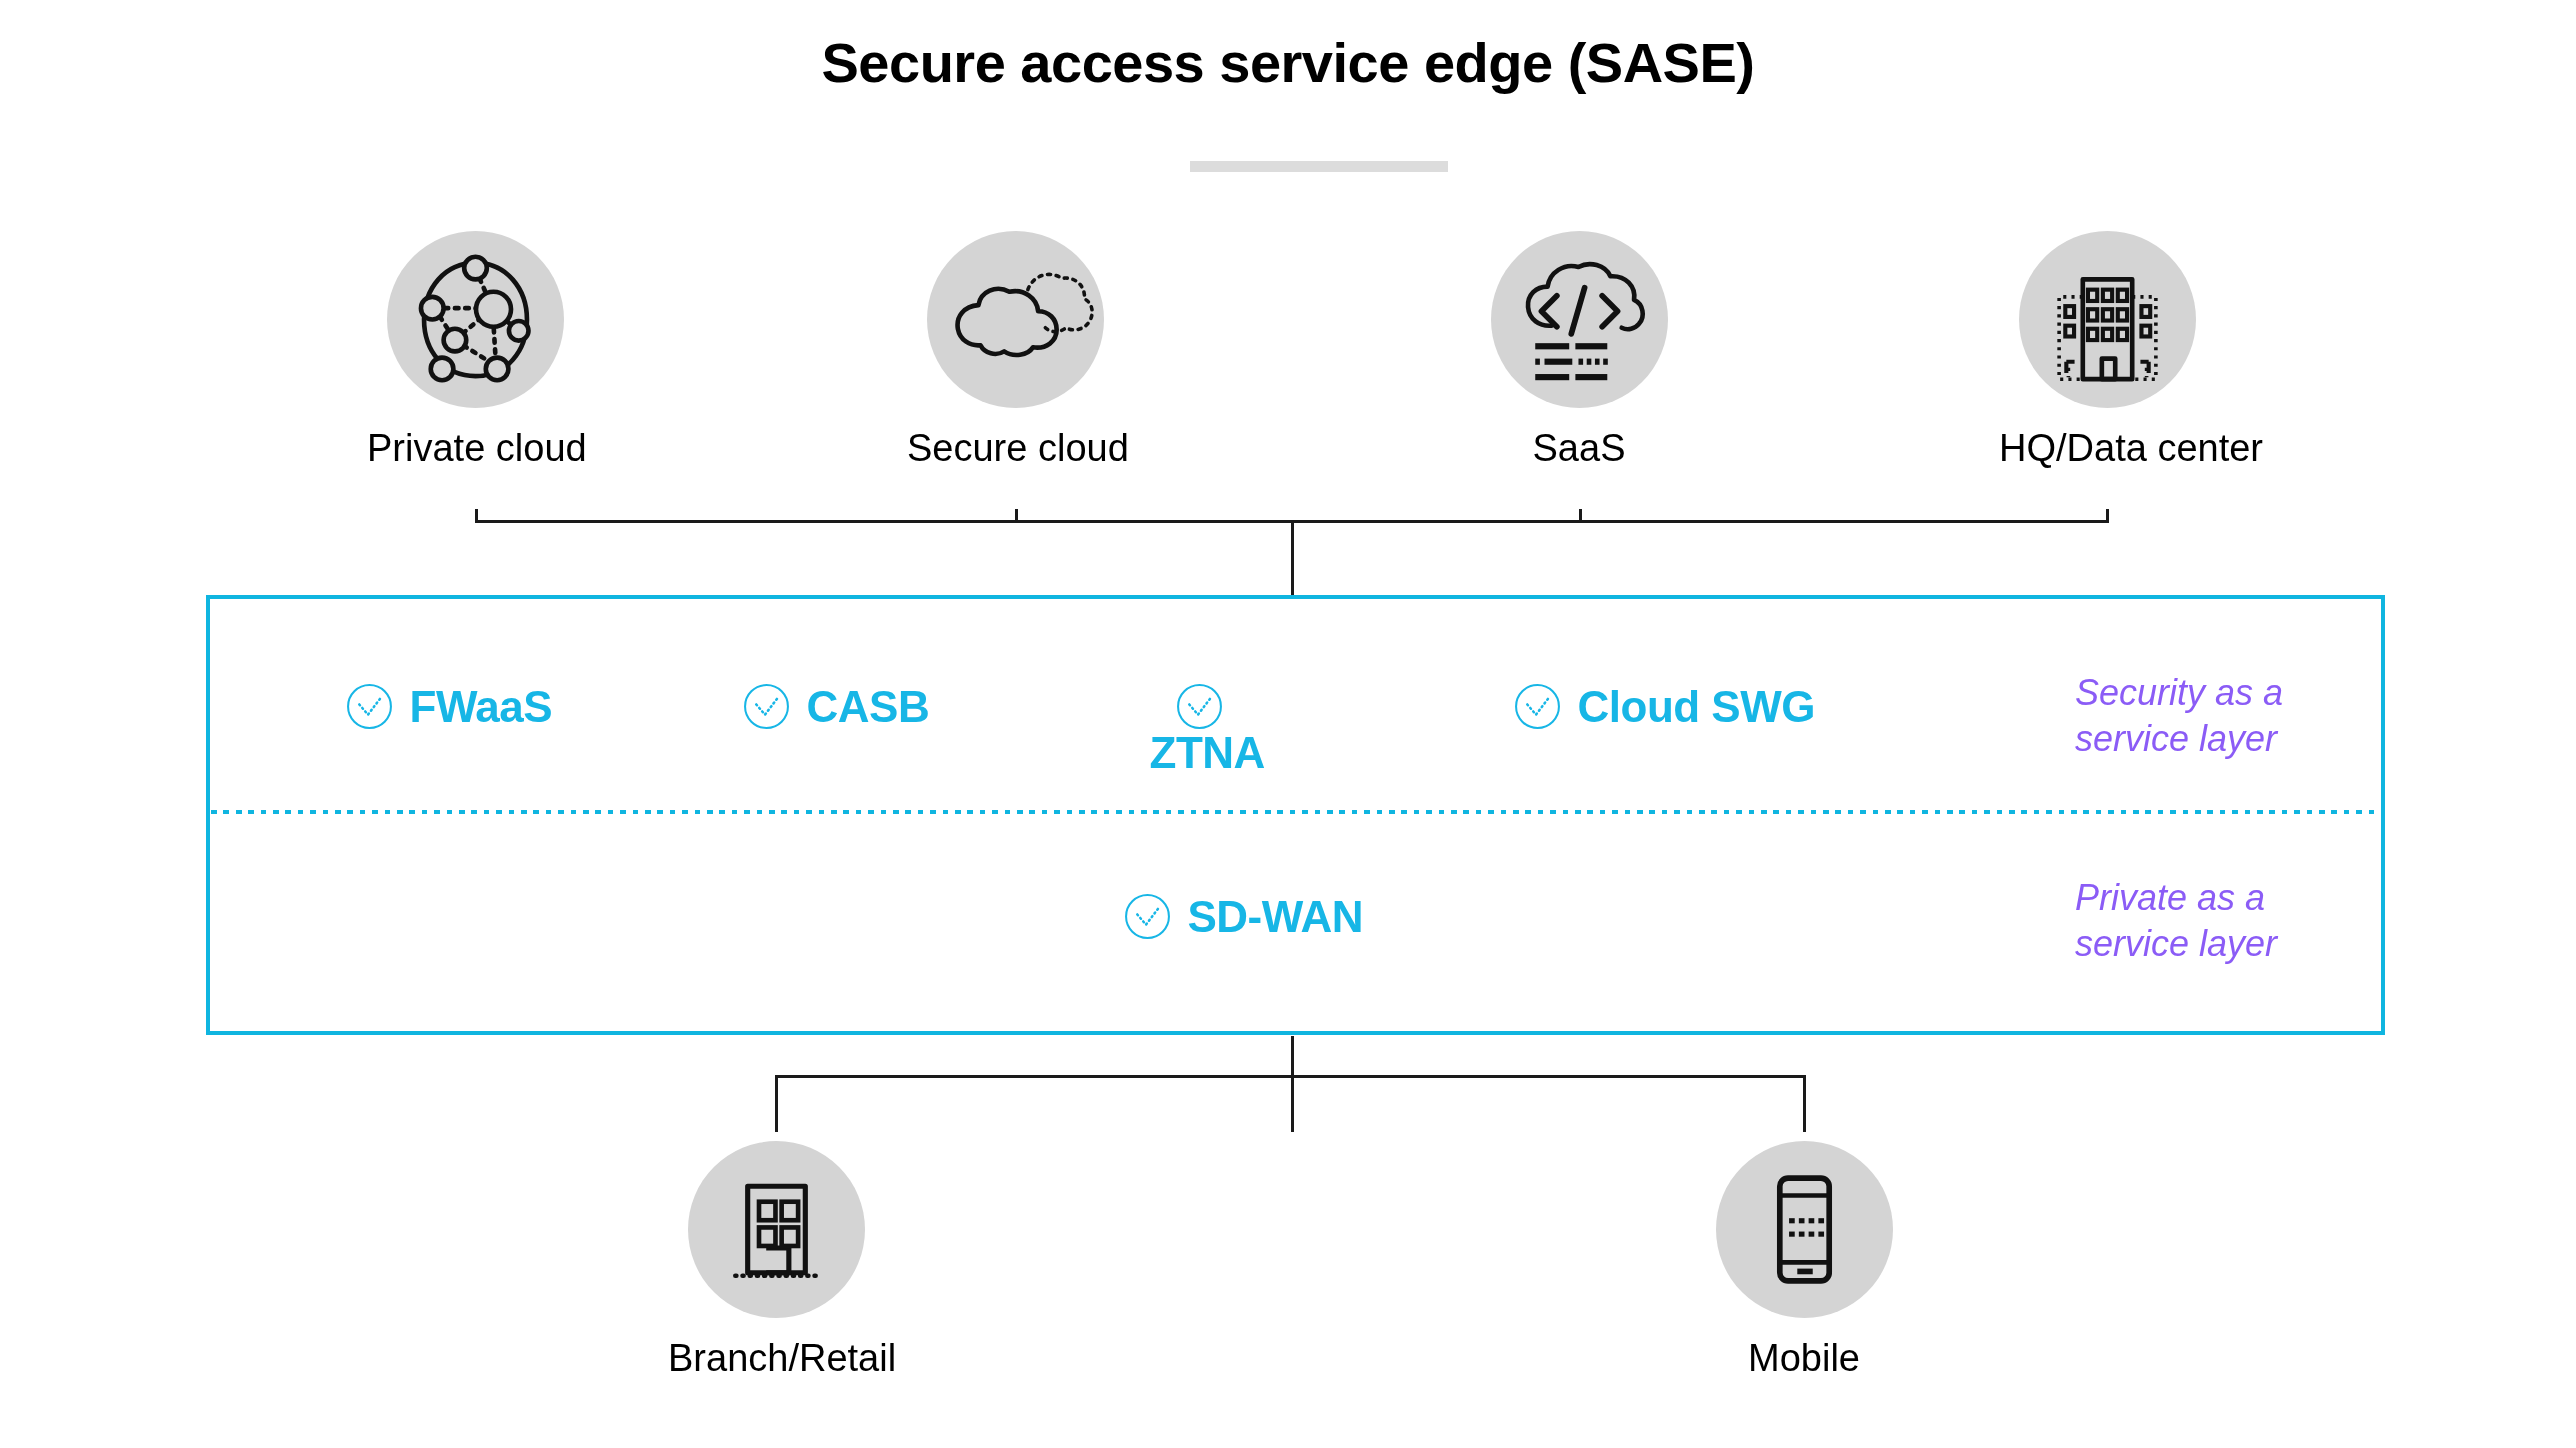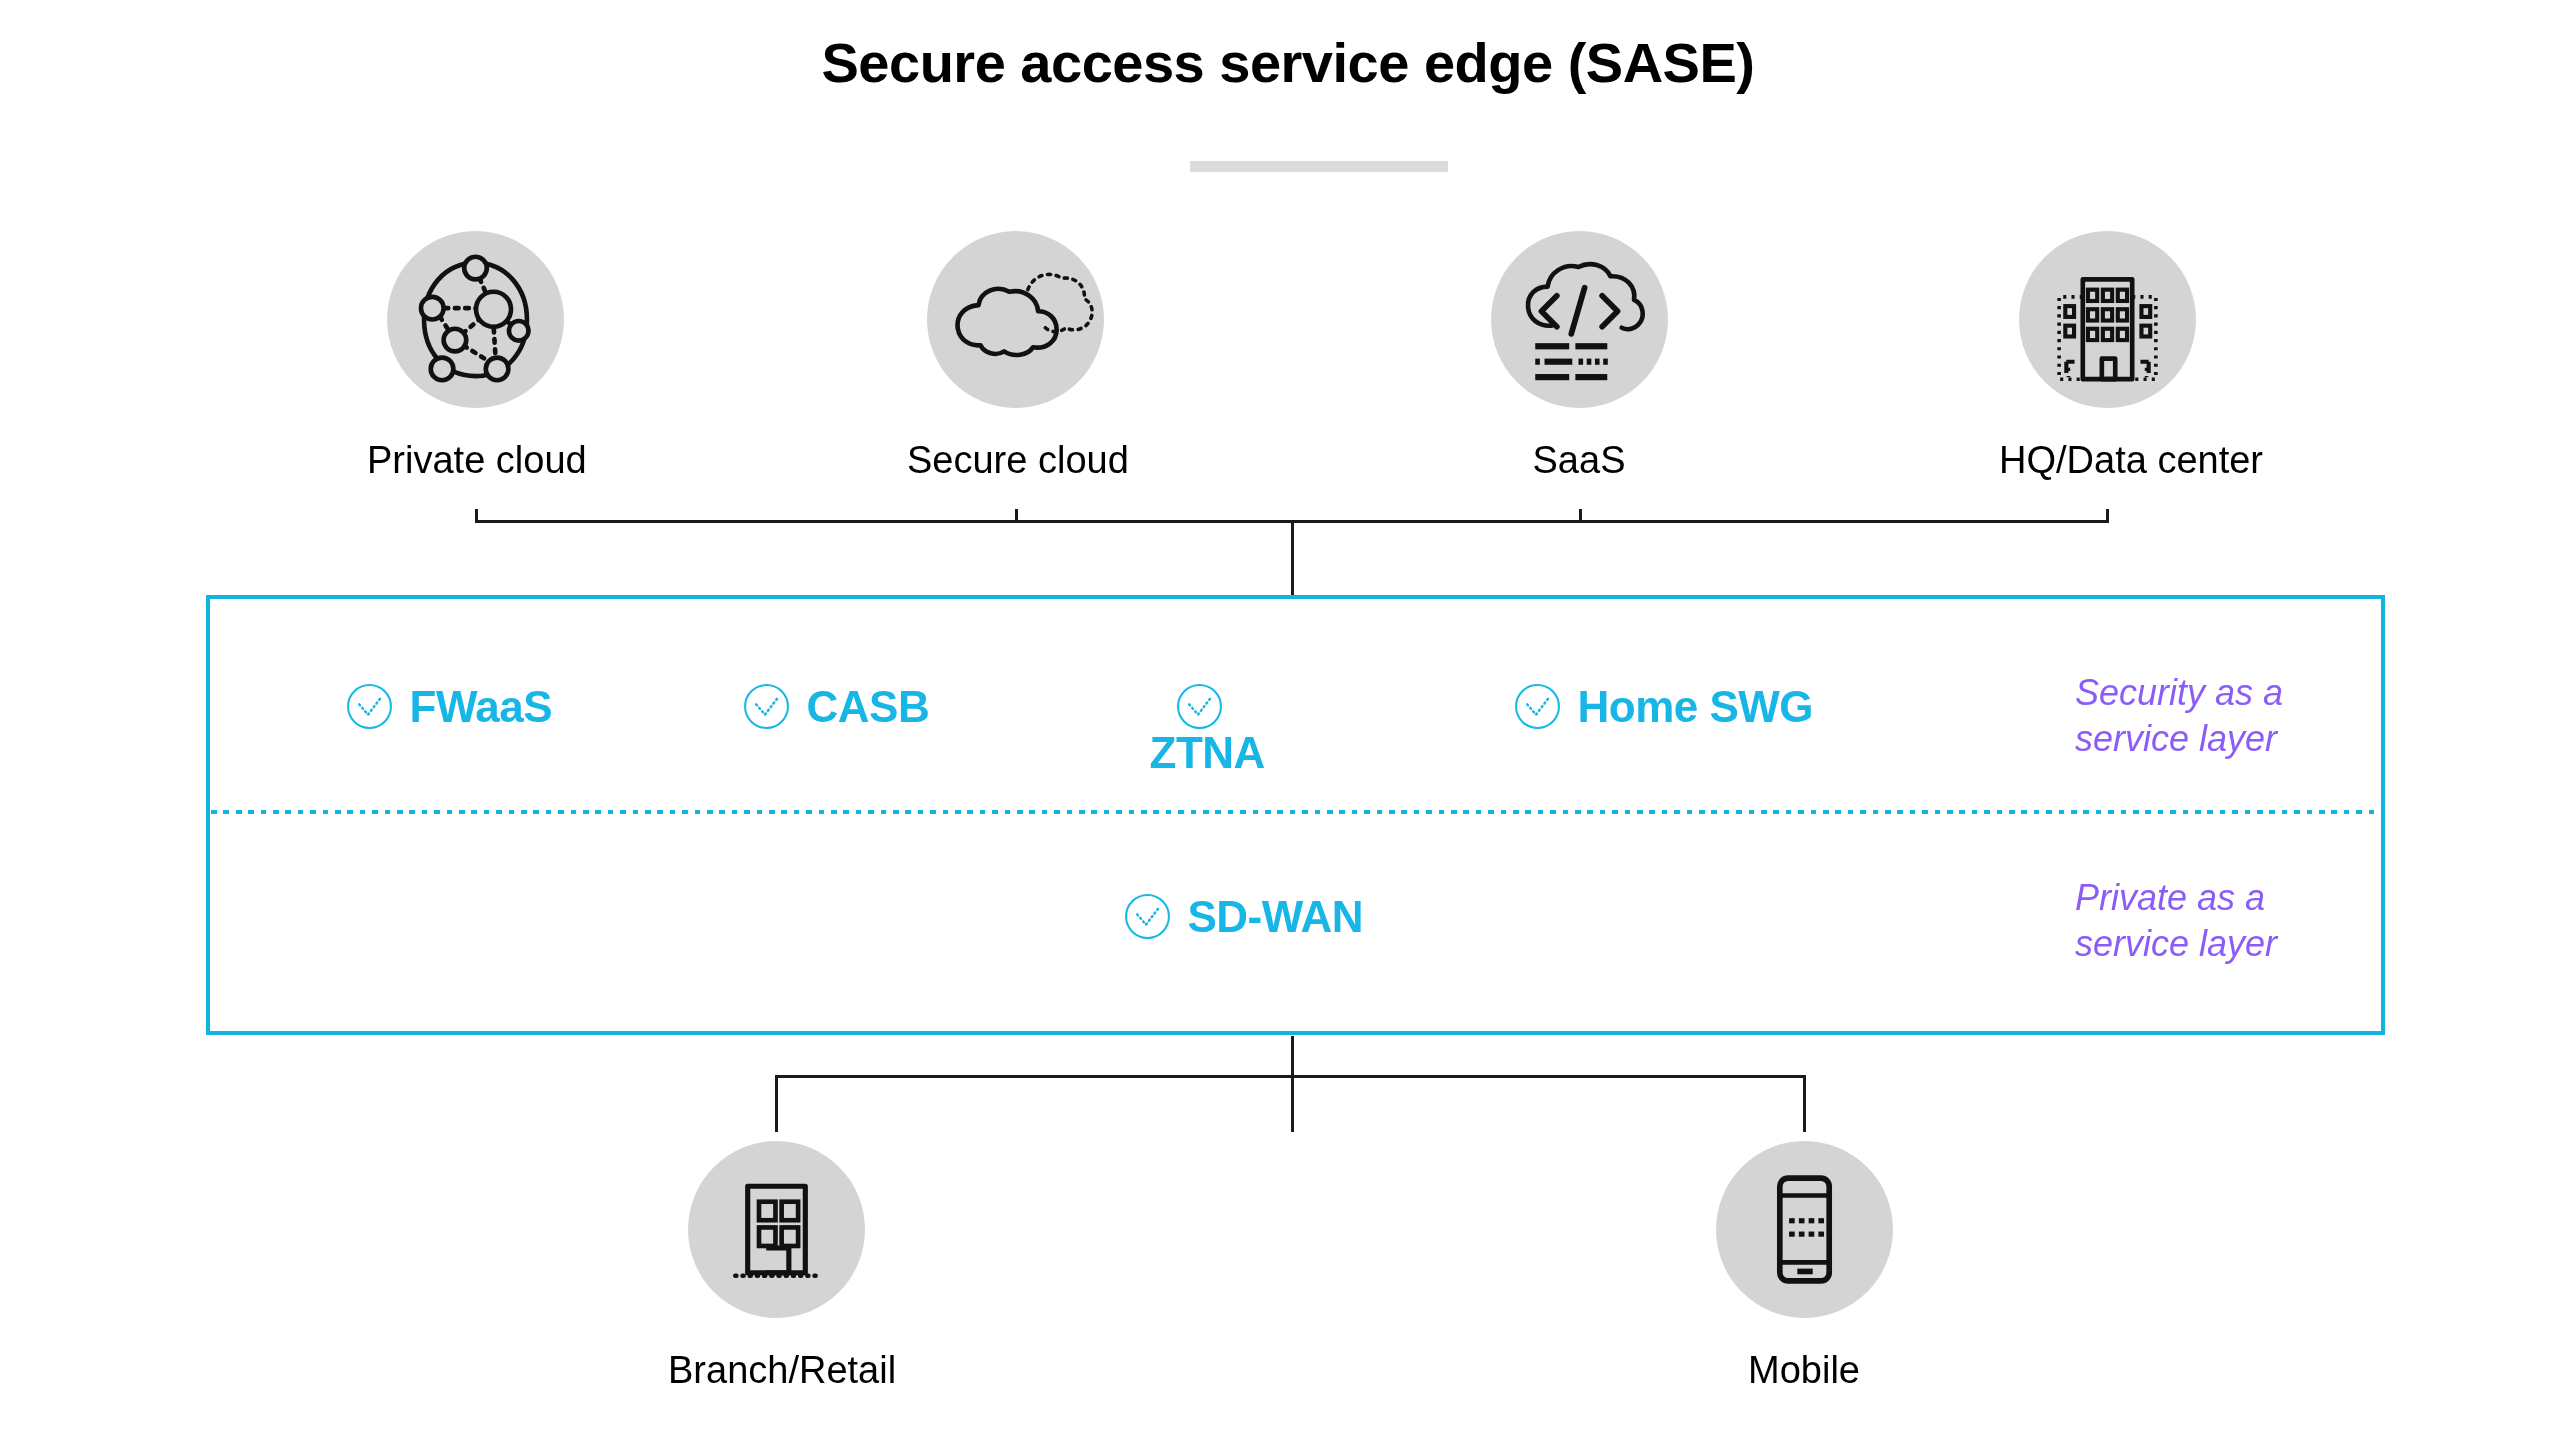--- a/index.html
+++ b/index.html
@@ -22,21 +22,21 @@
   }
 
   
   .node{position:absolute;width:216px;text-align:center;}
   .disc{
     width:177px;height:177px;border-radius:50%;background:#d4d4d4;
     margin:0 auto;position:relative;
   }
   .disc svg{position:absolute;left:0;top:0;width:177px;height:177px;}
   .node-label{
-    margin-top:33px;font-size:38px;color:#000000;white-space:nowrap;
+    margin-top:21px;font-size:38px;color:#000000;white-space:nowrap;
     line-height:1;
   }
 
   
   .line-h{position:absolute;background:#1a1a1a;height:2.6px;}
   .line-v{position:absolute;background:#1a1a1a;width:2.6px;}
 
   
   #service-box{
     position:absolute;left:206px;top:595px;width:2179px;height:440px;
@@ -200,21 +200,21 @@
       <path d="M28 44 L 45 64 L 70 31" fill="none" stroke="#17b6e6" stroke-width="5" stroke-linecap="round" stroke-dasharray="2 7"></path>
     </svg>
     <span class="svc-label">ZTNA</span>
   </div>
 
   <div class="svc" style="left:1513px;top:682px;">
     <svg class="svc-check" viewBox="0 0 96 96">
       <circle cx="48" cy="48" r="42" fill="none" stroke="#17b6e6" stroke-width="4"></circle>
       <path d="M28 44 L 45 64 L 70 31" fill="none" stroke="#17b6e6" stroke-width="5" stroke-linecap="round" stroke-dasharray="2 7"></path>
     </svg>
-    <span class="svc-label">Home SWG</span>
+    <span class="svc-label">Cloud SWG</span>
   </div>
 
   <div class="layer-caption" style="left:2075px;top:670px;">
     <div>Security as a</div>
     <div>service layer</div>
   </div>
 
   <div class="svc" style="left:1123px;top:892px;">
     <svg class="svc-check" viewBox="0 0 96 96">
       <circle cx="48" cy="48" r="42" fill="none" stroke="#17b6e6" stroke-width="4"></circle>

